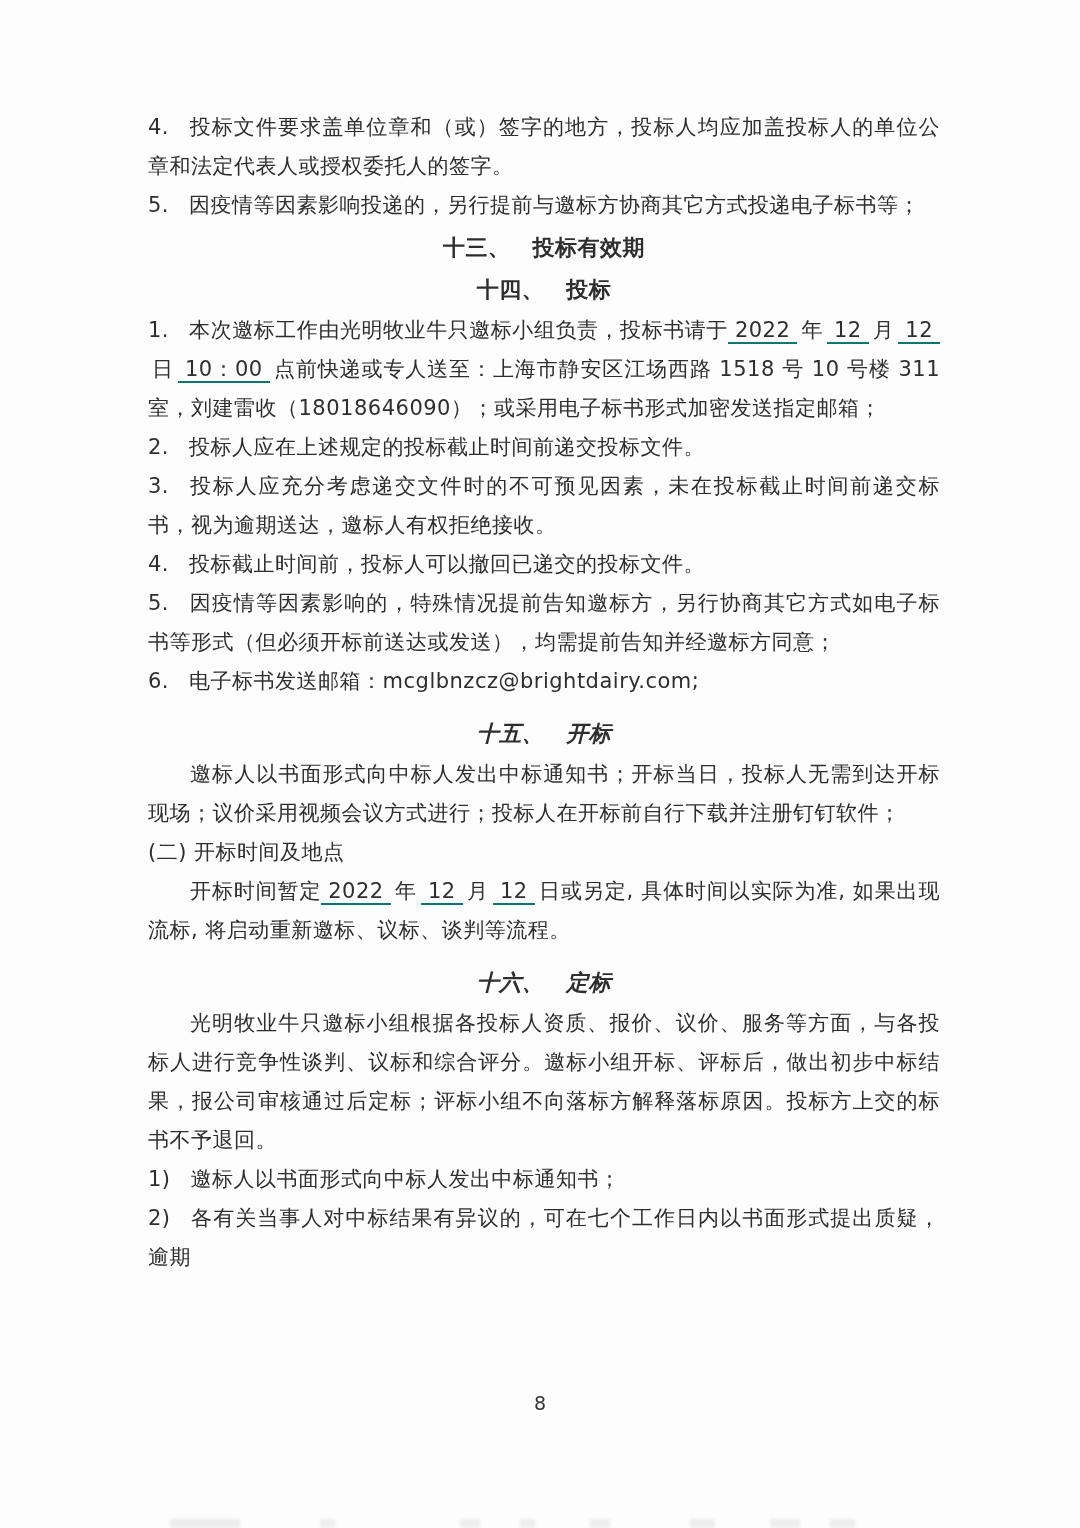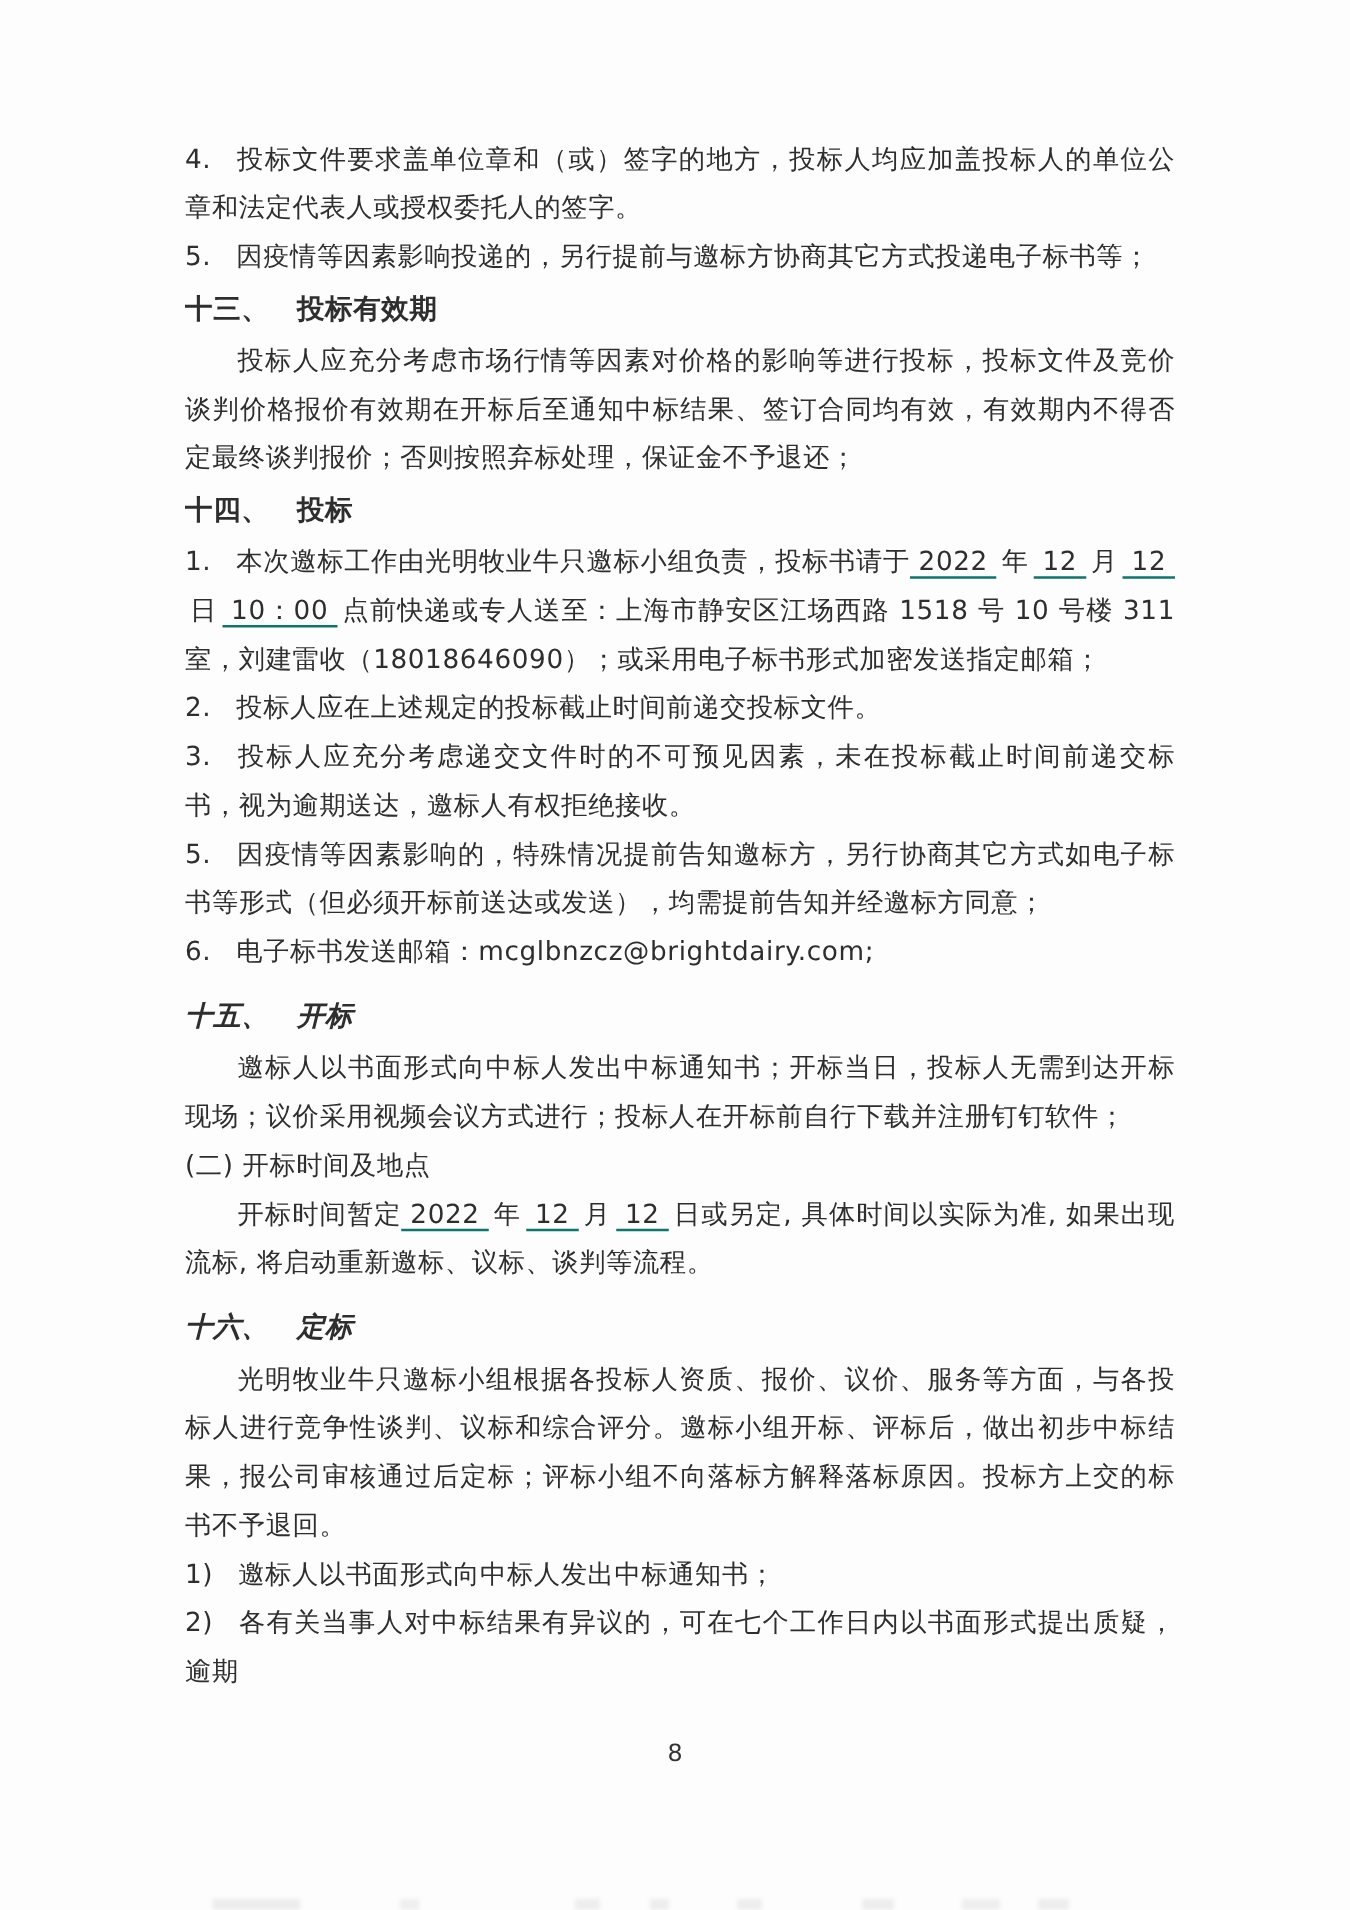--- a/index.html
+++ b/index.html
@@ -27,21 +27,21 @@
     line-height: 39px;
     text-align: justify;
     letter-spacing: 0.5px;
   }
   p { margin: 0; padding: 0; }
   .item .num { margin-right: 20px; }
   .heading {
     font-weight: 700;
     font-size: 22px;
     margin: 3px 0 2px 0;
-    text-align: left;
+    text-align: center;
   }
   .heading .h-num { margin-right: 22px; }
   .mt { margin-top: 13px; font-style: italic; }
   .indent { text-indent: 42px; }
   .u {
     border-bottom: 2px solid #0f766e;
     padding: 0 7px;
     white-space: nowrap;
   }
   .sep { margin: 0 4px; }
@@ -85,35 +85,35 @@
     <p class="item">
       <span class="num">4.</span><span>投标文件要求盖单位章和（或）签字的地方，投标人均应加盖投标人的单位公章和法定代表人或授权委托人的签字。</span>
     </p>
     <p class="item">
       <span class="num">5.</span><span>因疫情等因素影响投递的，另行提前与邀标方协商其它方式投递电子标书等；</span>
     </p>
 
     <p class="heading">
       <span class="h-num">十三、</span><span>投标有效期</span>
     </p>
-    <p class="indent">
-      <span>投标人应充分考虑市场行情等因素对价格的影响等进行投标，投标文件及竞价谈判价格报价有效期在开标后至通知中标结果、签订合同均有效，有效期内不得否定最终谈判报价；否则按照弃标处理，保证金不予退还；</span>
-    </p>
 
     <p class="heading">
       <span class="h-num">十四、</span><span>投标</span>
     </p>
     <p class="item">
       <span class="num">1.</span><span>本次邀标工作由光明牧业牛只邀标小组负责，投标书请于</span><span class="u">2022</span><span class="sep">年</span><span class="u">12</span><span class="sep">月</span><span class="u">12</span><span class="sep">日</span><span class="u">10：00</span><span class="rest-gap">点前快递或专人送至：上海市静安区江场西路 1518 号 10 号楼 311 室，刘建雷收（18018646090）；或采用电子标书形式加密发送指定邮箱；</span>
     </p>
     <p class="item">
       <span class="num">2.</span><span>投标人应在上述规定的投标截止时间前递交投标文件。</span>
     </p>
     <p class="item">
       <span class="num">3.</span><span>投标人应充分考虑递交文件时的不可预见因素，未在投标截止时间前递交标书，视为逾期送达，邀标人有权拒绝接收。</span>
+    </p>
+    <p class="item">
+      <span class="num">4.</span><span>投标截止时间前，投标人可以撤回已递交的投标文件。</span>
     </p>
     <p class="item">
       <span class="num">5.</span><span>因疫情等因素影响的，特殊情况提前告知邀标方，另行协商其它方式如电子标书等形式（但必须开标前送达或发送），均需提前告知并经邀标方同意；</span>
     </p>
     <p class="item">
       <span class="num">6.</span><span>电子标书发送邮箱：mcglbnzcz@brightdairy.com;</span>
     </p>
 
     <p class="heading mt">
       <span class="h-num">十五、</span><span>开标</span>

